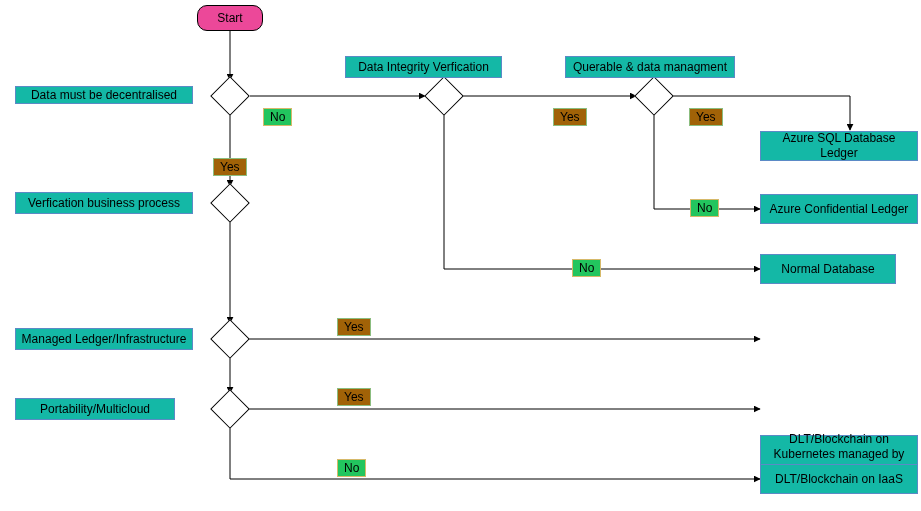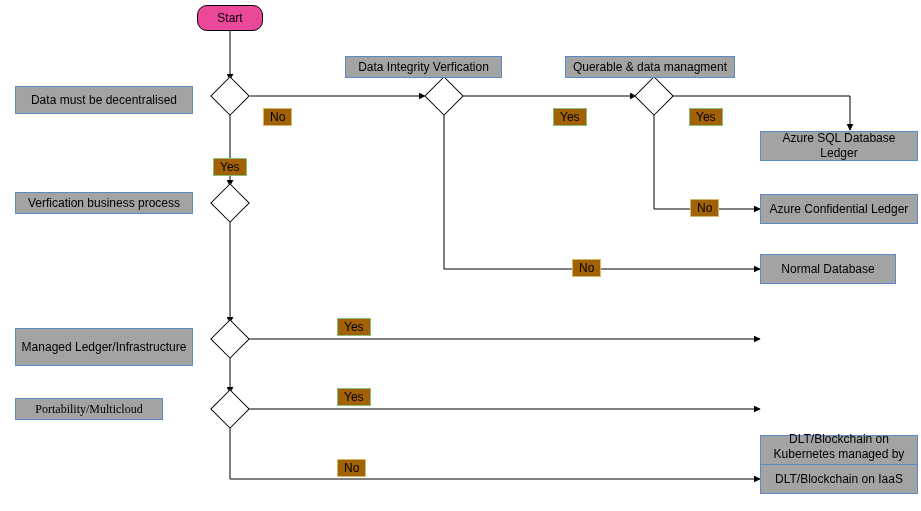--- a/index.html
+++ b/index.html
@@ -17,21 +17,21 @@
   svg.wires {
     position: absolute;
     left: 0; top: 0;
     width: 921px;
     height: 511px;
     pointer-events: none;
   }
   .box {
     position: absolute;
     border: 1px solid #5b8ac6;
-    background: #a3a3a3;
+    background: #14b8a6;
     display: flex;
     align-items: center;
     justify-content: center;
     text-align: center;
     padding: 2px 4px;
     box-sizing: border-box;
     line-height: 1.25;
   }
   .start {
     position: absolute;
@@ -59,21 +59,21 @@
     box-sizing: border-box;
     display: flex;
     align-items: center;
     justify-content: center;
   }
   .yes {
     background: #a16207;
     border-color: #8bbd7f;
   }
   .no {
-    background: #a16207;
+    background: #22c55e;
     border-color: #d6b96a;
   }
 </style>
 </head>
 <body>
 
 <div class="canvas">
 
   <svg class="wires" viewBox="0 0 921 511">
     <defs>
@@ -111,26 +111,26 @@
 
   <div class="start" style="left:197px; top:5px; width:66px; height:26px;">Start</div>
 
   <div class="diamond" style="left:216px; top:82px;"></div>
   <div class="diamond" style="left:430px; top:82px;"></div>
   <div class="diamond" style="left:640px; top:82px;"></div>
   <div class="diamond" style="left:216px; top:189px;"></div>
   <div class="diamond" style="left:216px; top:325px;"></div>
   <div class="diamond" style="left:216px; top:395px;"></div>
 
-  <div class="box" style="left:15px;  top:86px;  width:178px; height:28px;">Data must be decentralised</div>
+  <div class="box" style="left:15px;  top:86px;  width:178px; height:18px;">Data must be decentralised</div>
   <div class="box" style="left:345px; top:56px;  width:157px; height:22px;">Data Integrity Verfication</div>
   <div class="box" style="left:565px; top:56px;  width:170px; height:22px;">Querable &amp; data managment</div>
   <div class="box" style="left:15px;  top:192px; width:178px; height:22px;">Verfication business process</div>
-  <div class="box" style="left:15px;  top:328px; width:178px; height:38px;">Managed Ledger/Infrastructure</div>
-  <div class="box" style="left:15px;  top:398px; width:148px; height:22px;font-family:Liberation Serif, serif;">Portability/Multicloud</div>
+  <div class="box" style="left:15px;  top:328px; width:178px; height:22px;">Managed Ledger/Infrastructure</div>
+  <div class="box" style="left:15px;  top:398px; width:160px; height:22px;">Portability/Multicloud</div>
 
   <div class="box" style="left:760px; top:131px; width:158px; height:30px;">Azure SQL Database Ledger</div>
   <div class="box" style="left:760px; top:194px; width:158px; height:30px;">Azure Confidential Ledger</div>
   <div class="box" style="left:760px; top:254px; width:136px; height:30px;">Normal Database</div>
   <div class="box" style="left:760px; top:390px; width:158px; height:38px;margin-top:45px;">DLT/Blockchain on Kubernetes managed by Arc</div>
   <div class="box" style="left:760px; top:464px; width:158px; height:30px;">DLT/Blockchain on IaaS</div>
 
   <div class="edge-label no" style="left:263px; top:108px;">No</div>
   <div class="edge-label yes" style="left:553px; top:108px;">Yes</div>
   <div class="edge-label yes" style="left:689px; top:108px;">Yes</div>

